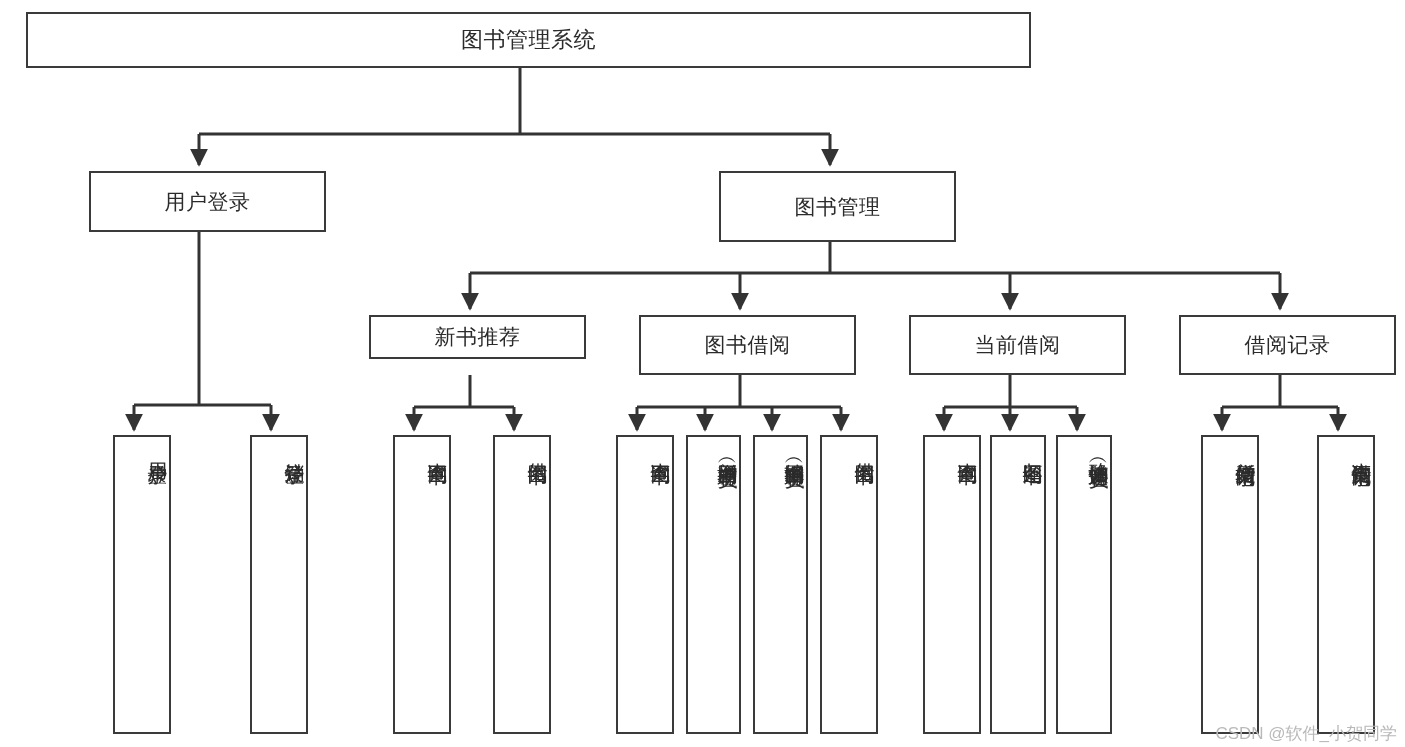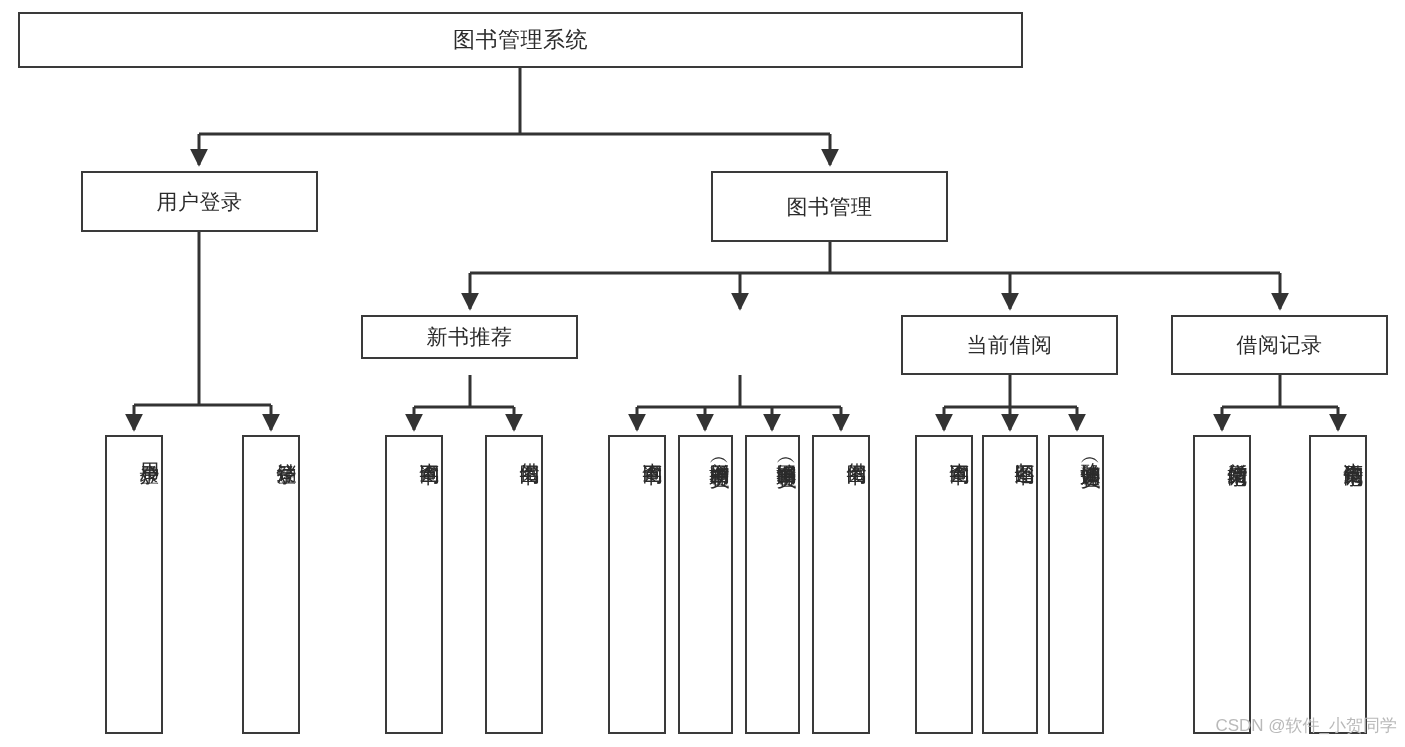--- a/index.html
+++ b/index.html
@@ -28,20 +28,21 @@
   }
   .node {
     position: absolute;
     box-sizing: border-box;
     background: #ffffff;
     border: 2px solid #3a3a3a;
     display: flex;
     align-items: center;
     justify-content: center;
     color: #2b2b2b;
+    margin-left: 8px;
   }
   .node-h {
     font-size: 21px;
     letter-spacing: 0.5px;
     white-space: nowrap;
   }
   .node-root {
     font-size: 22px;
   }
   .node-leaf {
@@ -57,21 +58,21 @@
   .node-leaf .leaf-text {
     writing-mode: vertical-rl;
     text-orientation: upright;
     display: block;
     width: 100%;
     text-align: center;
   }
   .watermark {
     position: absolute;
     right: 8px;
-    bottom: 10px;
+    bottom: 2px;
     font-size: 17px;
     color: #b9b9b9;
     white-space: nowrap;
     user-select: none;
   }
 </style>
 </head>
 <body>
 
 <div id="diagram-root">
@@ -133,20 +134,23 @@
   <div class="node node-h" style="left:81px; top:171px; width:237px; height:61px;">
     <span>用户登录</span>
   </div>
   <div class="node node-h" style="left:711px; top:171px; width:237px; height:71px;">
     <span>图书管理</span>
   </div>
 
   <div class="node node-h" style="left:361px; top:315px; width:217px; height:44px;">
     <span>新书推荐</span>
   </div>
+  <div class="node node-h" style="left:631px; top:315px; width:217px; height:60px;">
+    <span>图书借阅</span>
+  </div>
   <div class="node node-h" style="left:901px; top:315px; width:217px; height:60px;">
     <span>当前借阅</span>
   </div>
   <div class="node node-h" style="left:1171px; top:315px; width:217px; height:60px;">
     <span>借阅记录</span>
   </div>
 
   <div class="node node-leaf" style="left:105px; top:435px; width:58px; height:299px;">
     <span class="leaf-text">用户登录</span>
   </div>

